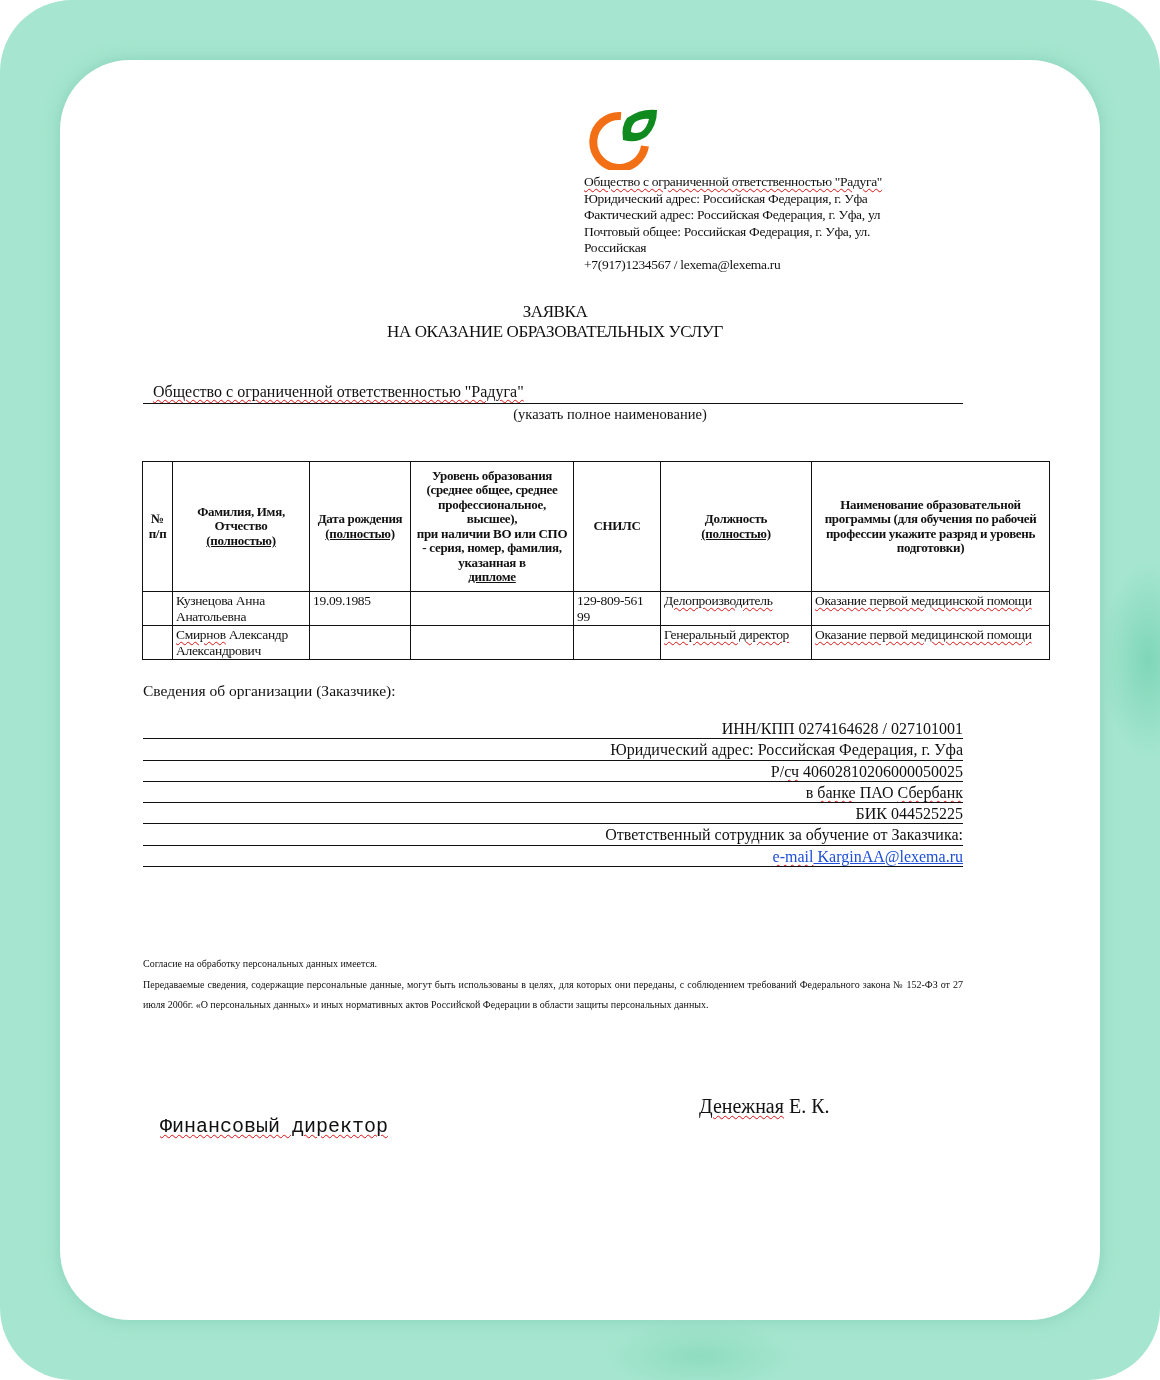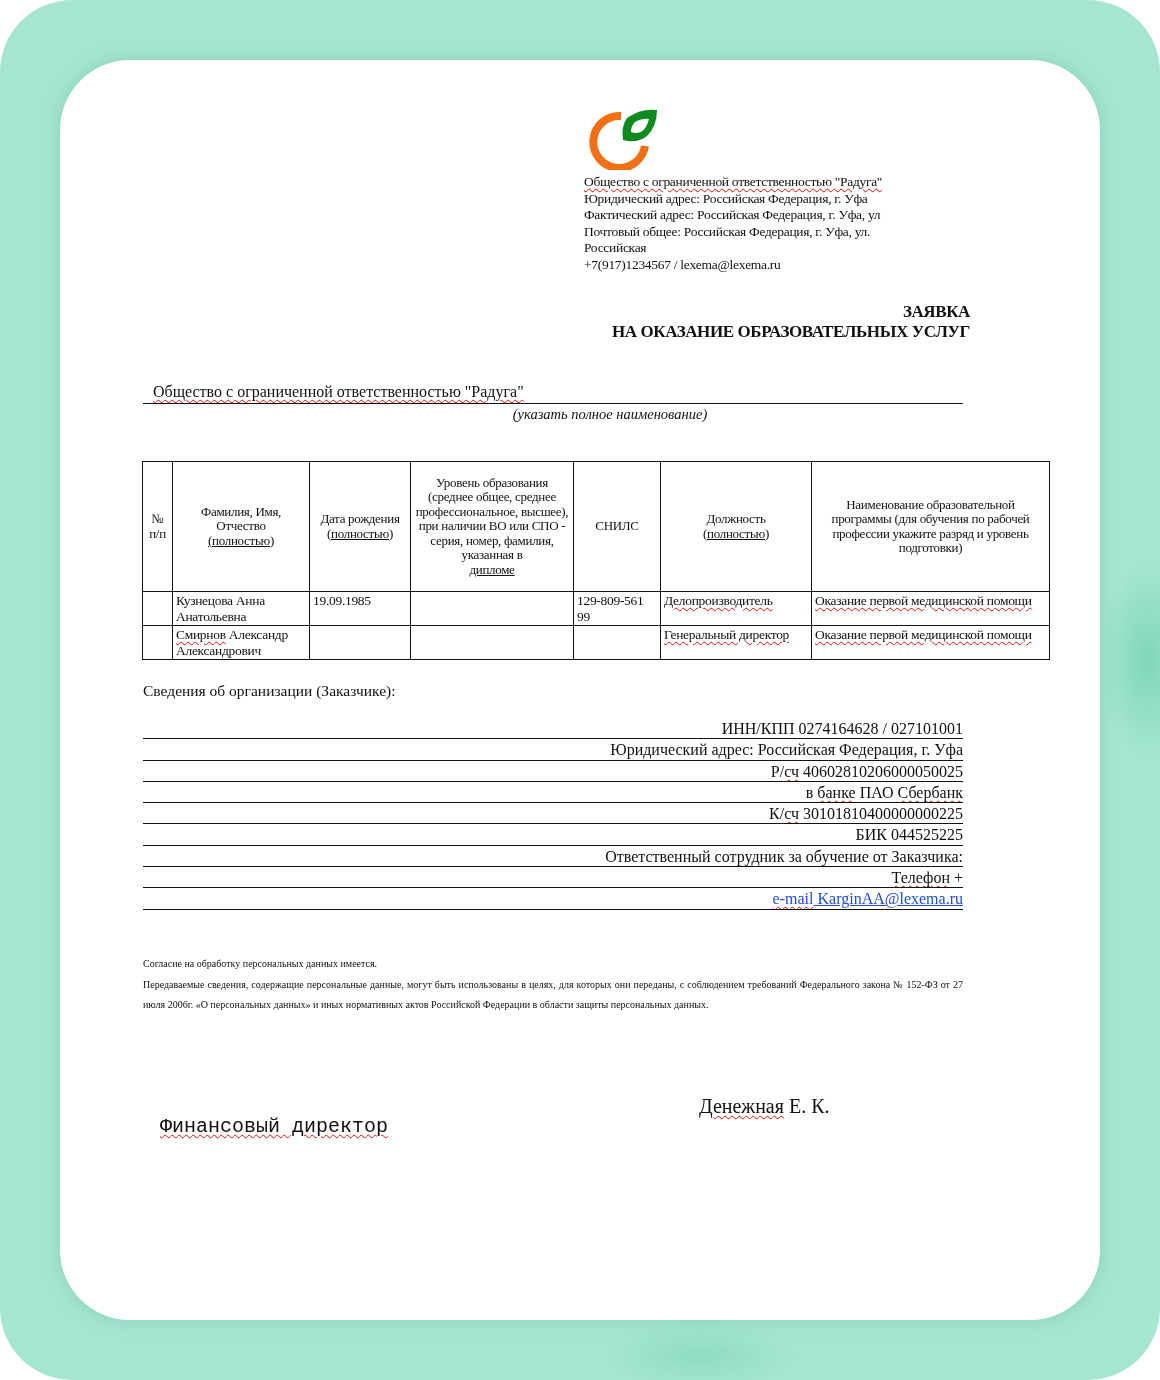--- a/index.html
+++ b/index.html
@@ -6,27 +6,27 @@
   body { width:1160px; height:1380px; position:relative; background:#ffffff; overflow:hidden; font-family:"Liberation Serif", serif; color:#111; }
   .frame { position:absolute; left:0; top:0; width:1160px; height:1380px; border-radius:72px; background:#a6e6d0; }
   .frame-glow { position:absolute; left:1100px; top:560px; width:60px; height:200px; background:radial-gradient(ellipse at 80% 50%, #7fd6b8 0%, rgba(127,214,184,0) 70%); }
   .frame-glow2 { position:absolute; left:600px; top:1320px; width:200px; height:60px; background:radial-gradient(ellipse at 50% 60%, #8fdcc0 0%, rgba(143,220,192,0) 70%); }
   .card { position:absolute; left:60px; top:60px; width:1040px; height:1260px; background:#ffffff; border-radius:70px; box-shadow:0 0 18px rgba(80,170,140,0.35); }
   .abs { position:absolute; }
   .logo { left:583px; top:106px; width:76px; height:64px; }
   .org-head { left:584px; top:174px; width:360px; font-size:13.5px; line-height:16.5px; letter-spacing:-0.3px; }
   .org-head div { white-space:nowrap; }
   .squig { text-decoration:underline wavy #d11; text-decoration-thickness:1px; text-underline-offset:2px; }
-  .title { left:140px; top:302px; width:830px; text-align:right; font-weight:bold; font-size:17px; line-height:20px; letter-spacing:-0.4px; }
+  .title { left:140px; top:302px; width:830px; text-align:center; font-weight:normal; font-size:17px; line-height:20px; letter-spacing:-0.4px; }
   .orgname-line { left:143px; top:383px; width:820px; height:20px; border-bottom:1.5px solid #111; font-size:16px; }
   .orgname-line span { padding-left:10px; }
-  .orgname-hint { left:140px; top:406px; width:830px; text-align:center; font-style:italic; font-size:14.5px; padding-left:110px; box-sizing:border-box; }
+  .orgname-hint { left:140px; top:406px; width:830px; text-align:center; font-size:14.5px; padding-left:110px; box-sizing:border-box; }
   table.main { position:absolute; left:142px; top:461px; border-collapse:collapse; font-size:13px; line-height:14.5px; letter-spacing:-0.3px; }
   table.main th, table.main td { border:1.5px solid #111; padding:1px 3px; vertical-align:middle; }
-  table.main th { font-weight:normal; text-align:center; }
+  table.main th { font-weight:bold; text-align:center; }
   table.main td { vertical-align:top; font-size:13.5px; line-height:15.5px; }
   .ul { text-decoration:underline; }
   .customer-label { left:143px; top:682px; font-size:15.5px; }
   .info-lines { left:143px; top:718px; width:820px; }
   .info-line { height:20.3px; border-bottom:1.5px solid #111; font-size:16px; line-height:22px; padding-left:10px; white-space:nowrap; overflow:hidden;text-align:right; }
   .email { color:#1d4ed8; }
   .consent { left:143px; top:954px; width:820px; font-size:10px; line-height:20.5px; text-align:justify; }
   .sign-left { left:160px; top:1115px; font-size:20px;font-family:Liberation Mono, monospace; }
   .sign-right { left:699px; top:1059px; font-size:20px;margin-top:36px; }
 </style>
@@ -119,24 +119,22 @@
 </tbody>
   </table>
 
 <div class="abs customer-label">Сведения об организации (Заказчике):</div>
 
 <div class="abs info-lines">
   <div class="info-line">ИНН/КПП 0274164628 / 027101001</div>
   <div class="info-line">Юридический адрес: Российская Федерация, г. Уфа</div>
   <div class="info-line"><span>Р/</span><span class="squig">сч</span><span> 40602810206000050025</span></div>
   <div class="info-line"><span>в </span><span class="squig">банке</span><span> ПАО </span><span class="squig">Сбербанк</span></div>
-  <div class="info-line"><span>К/</span><span class="squig">сч</span><span> 30101810400000000225</span></div>
   <div class="info-line">БИК 044525225</div>
   <div class="info-line">Ответственный сотрудник за обучение от Заказчика:</div>
-  <div class="info-line"><span class="squig">Телефон</span><span> +</span></div>
   <div class="info-line email"><span class="squig">e-mail</span><span class="ul"> KarginAA@lexema.ru</span></div>
 </div>
 
 <div class="abs consent">
   <div>Согласие на обработку персональных данных имеется.</div>
   <div>Передаваемые сведения, содержащие персональные данные, могут быть использованы в целях, для которых они переданы, с соблюдением требований Федерального закона № 152-ФЗ от 27 июля 2006г. «О персональных данных» и иных нормативных актов Российской Федерации в области защиты персональных данных.</div>
 </div>
 
 <div class="abs sign-left squig">Финансовый директор</div>
 <div class="abs sign-right"><span class="squig">Денежная</span><span> Е. К.</span></div>

